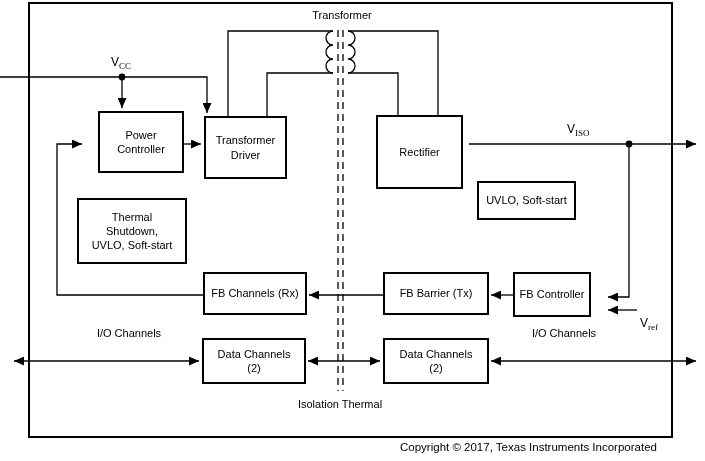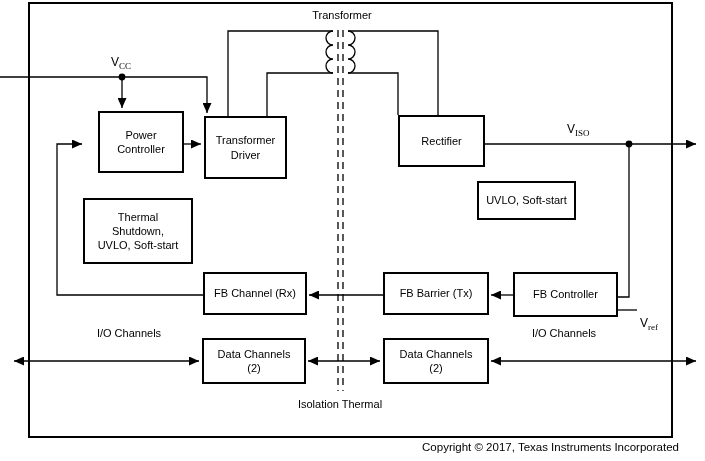--- a/index.html
+++ b/index.html
@@ -29,21 +29,21 @@
     position:absolute;
     font-size:11px;
     white-space:nowrap;
   }
   .lbl.center{text-align:center;}
   .sig{font-size:12px;}
   .sig sub{font-size:9px;line-height:0;font-family:Liberation Serif, serif;}
   .copyright{
     position:absolute;
     font-size:11.5px;
-    text-align:center;
+    text-align:left;
     white-space:nowrap;
   }
 </style>
 </head>
 <body>
 
 <div id="canvas">
 
   <svg id="wires" width="705" height="461" viewBox="0 0 705 461">
     <defs>
@@ -96,33 +96,33 @@
     <circle cx="122" cy="77" r="3.4" fill="#000"></circle>
     <circle cx="629" cy="144" r="3.4" fill="#000"></circle>
   </svg>
 
   <div class="block" style="left:98px;top:111px;width:86px;height:62px">Power
 Controller</div>
 
   <div class="block" style="left:204px;top:116px;width:83px;height:63px">Transformer
 Driver</div>
 
-  <div class="block" style="left:398px;top:115px;width:87px;height:52px">Rectifier</div>
+  <div class="block" style="left:376px;top:115px;width:87px;height:74px">Rectifier</div>
 
-  <div class="block" style="left:83px;top:198px;width:110px;height:66px">Thermal
+  <div class="block" style="left:77px;top:198px;width:110px;height:66px">Thermal
 Shutdown,
 UVLO, Soft-start</div>
 
   <div class="block" style="left:477px;top:181px;width:99px;height:39px">UVLO, Soft-start</div>
 
-  <div class="block" style="left:203px;top:272px;width:104px;height:43px">FB Channel (Rx)</div>
+  <div class="block" style="left:203px;top:272px;width:104px;height:43px">FB Channels (Rx)</div>
 
   <div class="block" style="left:383px;top:272px;width:106px;height:43px">FB Barrier (Tx)</div>
 
-  <div class="block" style="left:513px;top:272px;width:105px;height:45px">FB Controller</div>
+  <div class="block" style="left:513px;top:272px;width:78px;height:45px">FB Controller</div>
 
   <div class="block" style="left:202px;top:338px;width:104px;height:46px">Data Channels
 (2)</div>
 
   <div class="block" style="left:383px;top:338px;width:106px;height:46px">Data Channels
 (2)</div>
 
   <div class="lbl center" style="left:292px;top:9px;width:100px">Transformer</div>
 
   <div class="lbl sig" style="left:111px;top:55px"><span>V</span><sub>CC</sub></div>

